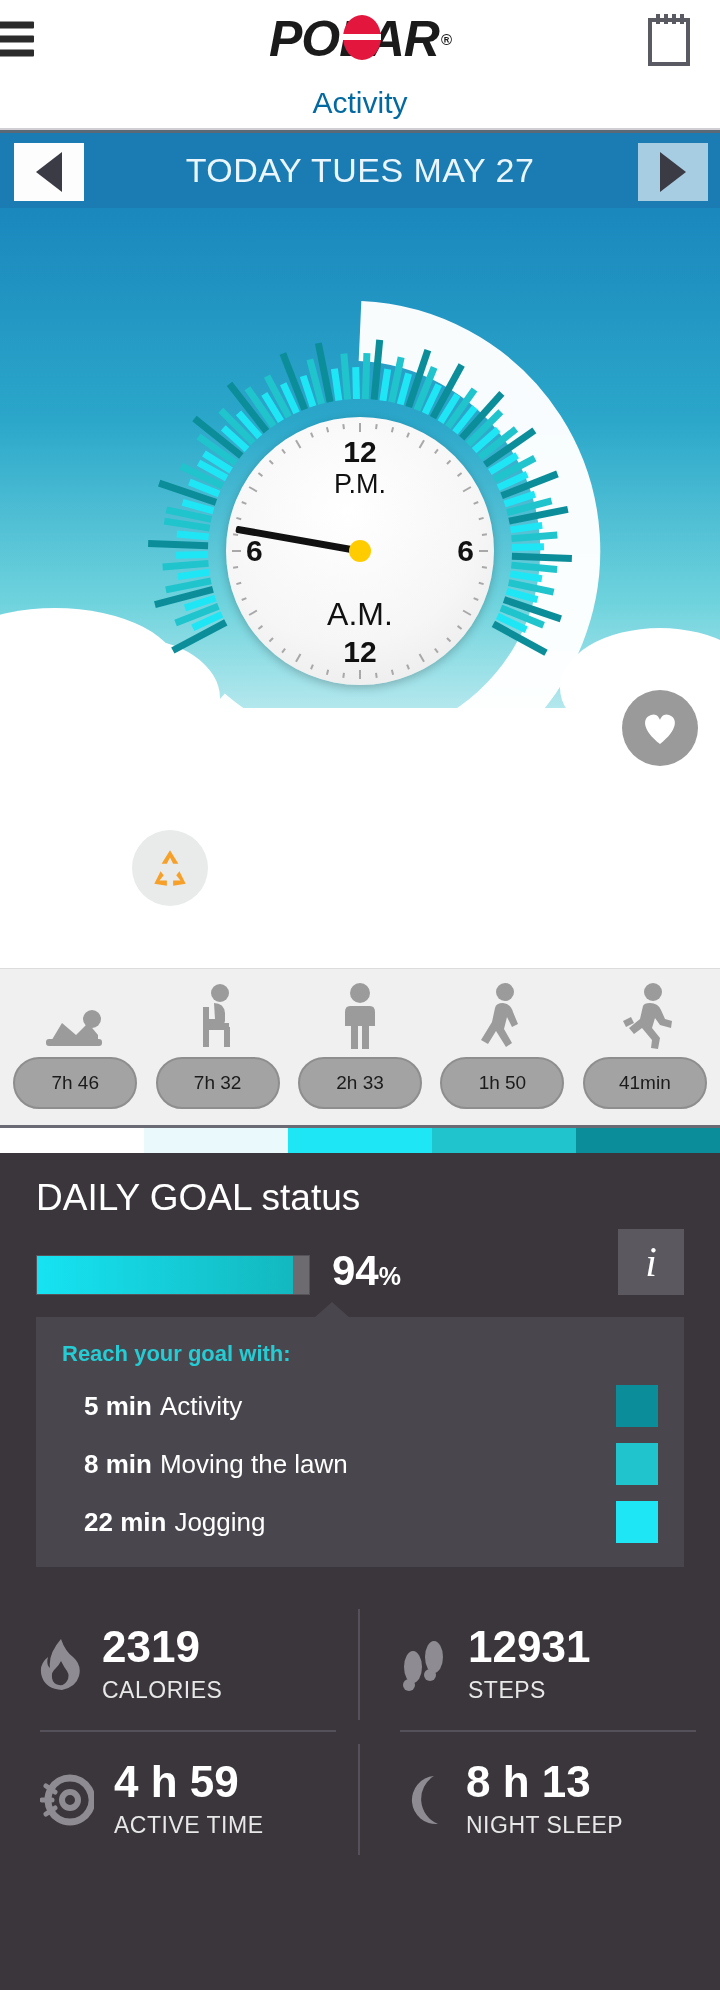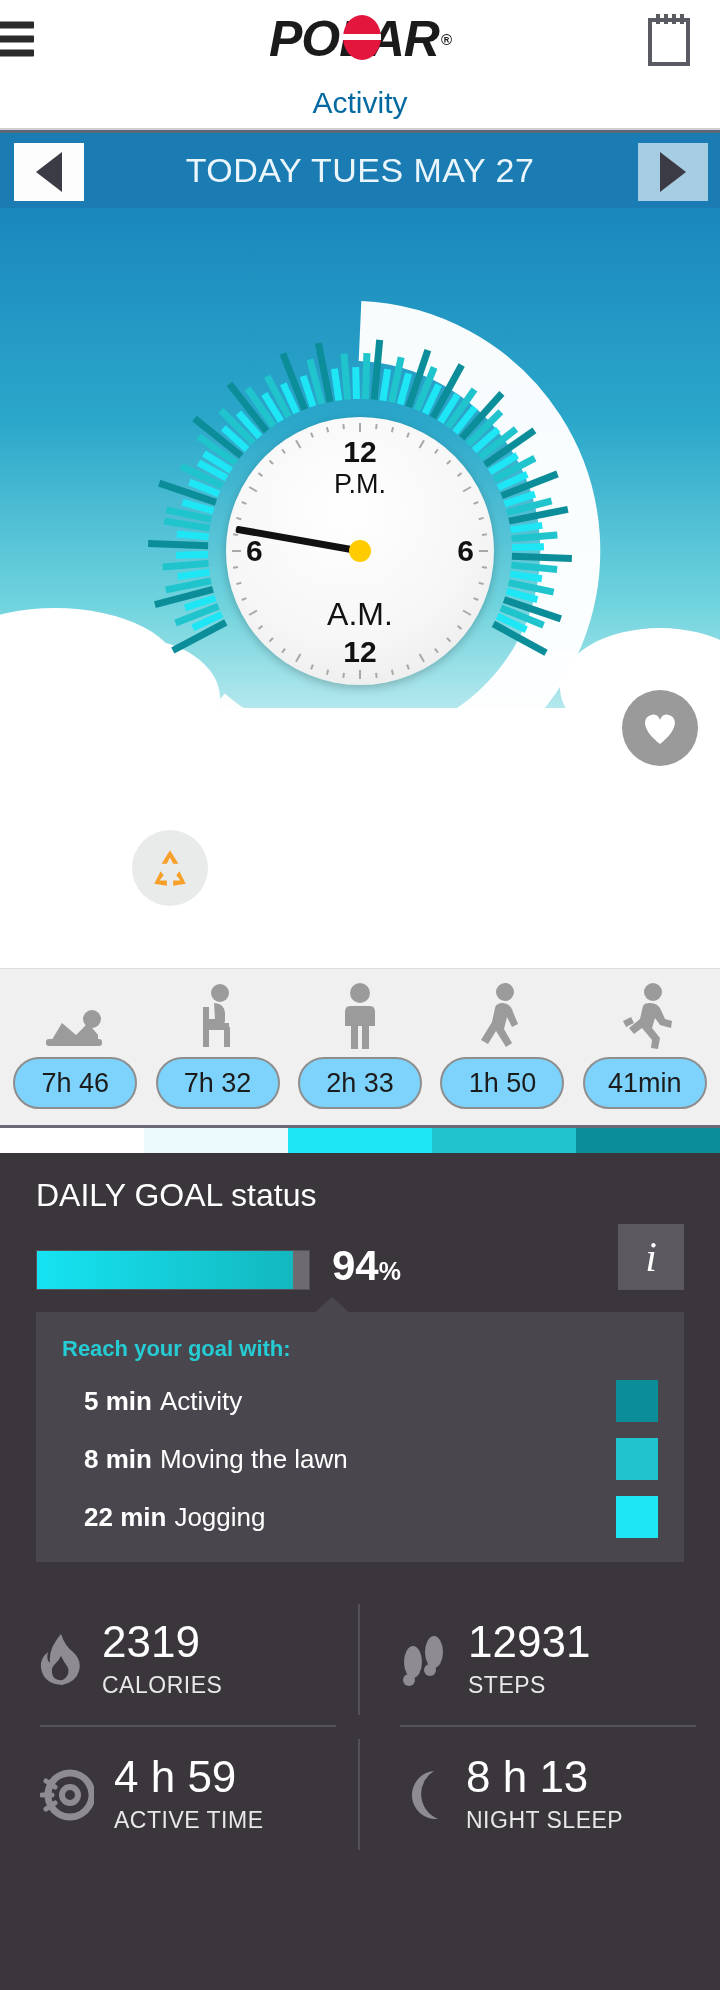--- a/index.html
+++ b/index.html
@@ -110,33 +110,33 @@
 
   
   .breakdown {
     position: relative; background: #f0f0f0; padding: 14px 4px 16px 4px;
     display: flex; justify-content: space-between; border-top: 1px solid #dcdcdc;
   }
   .bd-col { flex: 1; display: flex; flex-direction: column; align-items: center; }
   .bd-icon { height: 66px; display: flex; align-items: flex-end; justify-content: center; }
   .bd-pill {
     margin-top: 8px; min-width: 124px; height: 52px; border: 2px solid #8e8e8e;
-    border-radius: 26px; background: #7dd3fc;
+    border-radius: 26px; background: #a3a3a3;
     display: flex; align-items: center; justify-content: center;
-    font-size: 27px; color: #1b1b1b;
+    font-size: 19px; color: #1b1b1b;
   }
   .colorbar { display: flex; height: 28px; border-top: 3px solid #6a6a74; }
   .colorbar div { flex: 1; }
 
   
   .dark { background: #3a363b; padding: 24px 0 0 0; }
   .goal-row {
     display: flex; align-items: center; padding: 0 36px; gap: 18px; margin-bottom: 10px;
   }
-  .goal-label { color: #fff; font-size: 32px; }
+  .goal-label { color: #fff; font-size: 37px; }
   .goal-bar-row { display: flex; align-items: flex-end; gap: 22px; padding: 0 36px; }
   .goal-track {
     position: relative; width: 274px; height: 40px; background: #6d6a70;
     border: 1px solid #55525a;
   }
   .goal-fill { height: 100%; background: linear-gradient(90deg, #16e3f2 0%, #13b8bf 100%); }
   .goal-pct { color: #fff; font-weight: bold; font-size: 42px; }
   .goal-pct small { font-size: 25px; }
   .info-btn {
     margin-left: auto; width: 66px; height: 66px; background: #5b5860;
@@ -164,21 +164,21 @@
     display: flex; align-items: center; gap: 20px; padding: 28px 0 28px 40px;
     position: relative;
   }
   .stat.br::after {
     content: ""; position: absolute; right: 0; top: 12px; bottom: 12px; width: 2px; background: #55515a;
   }
   .stat.bb::before {
     content: ""; position: absolute; left: 40px; right: 24px; bottom: 0; height: 2px; background: #55515a;
   }
   .stat-txt { display: flex; flex-direction: column; }
-  .stat-val { color: #fff; font-size: 44px; font-weight: normal; line-height: 1; }
+  .stat-val { color: #fff; font-size: 44px; font-weight: bold; line-height: 1; }
   .stat-lbl { color: #e8e8e8; font-size: 23px; margin-top: 8px; letter-spacing: 0.5px; }
 </style>
 </head>
 <body>
 
 <div id="app">
 
   <div class="topbar">
     <div class="hamburger">
       <span></span>

